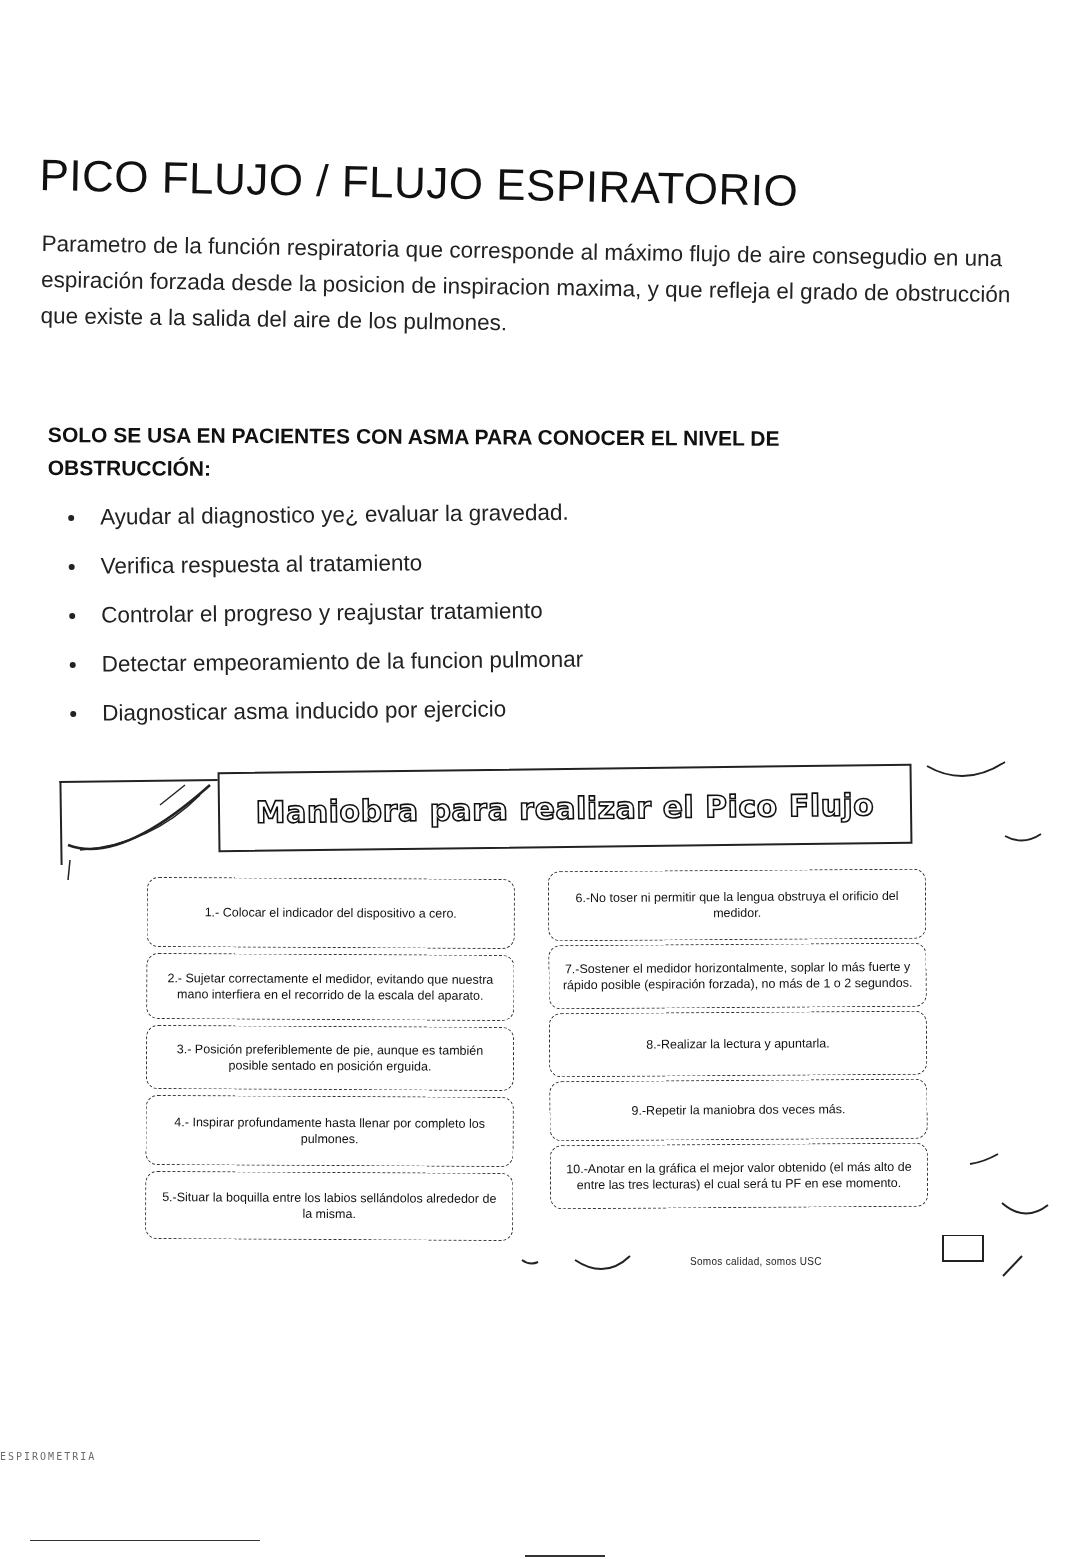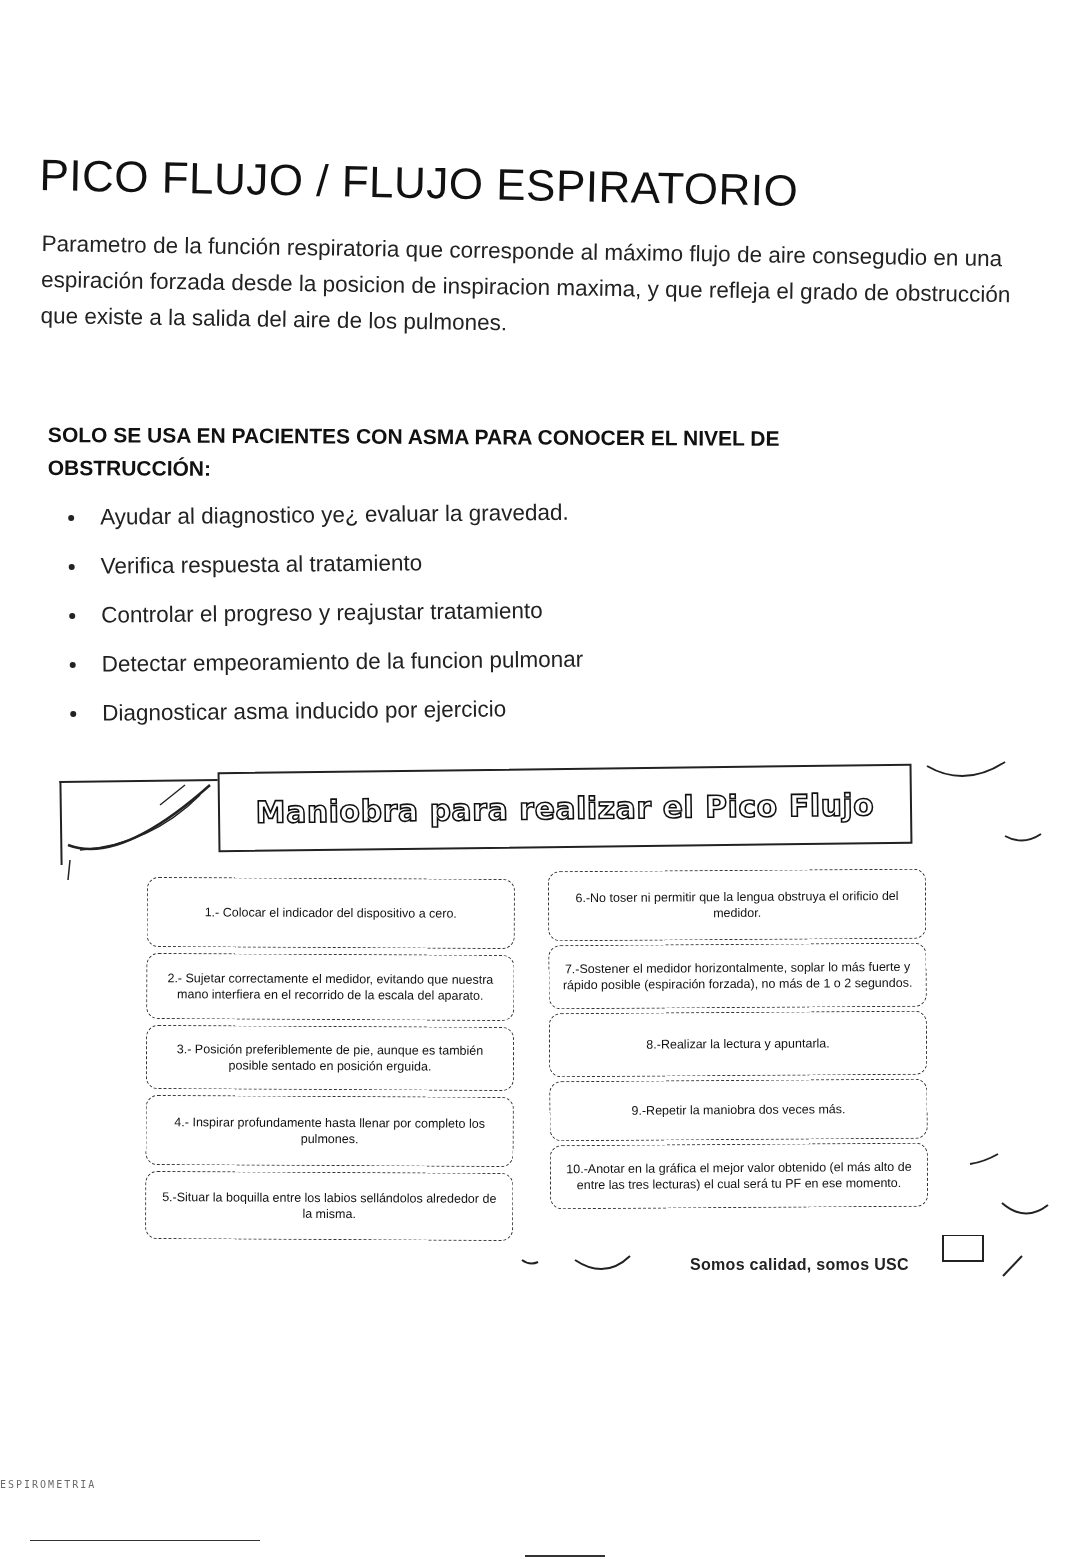--- a/index.html
+++ b/index.html
@@ -11,23 +11,23 @@
   .bullets li { position:relative; font-size:22.5px; color:#222; padding-left:36px; height:49px; line-height:36px; }
   .bullets li .dot { position:absolute; left:4px; top:15px; width:6px; height:6px; background:#222; border-radius:50%; }
   .banner-outer { position:absolute; left:60px; top:780px; width:158px; height:82px; border-left:2px solid #222; border-top:2px solid #222; transform:rotate(-0.8deg); }
   .banner-swoosh { position:absolute; left:60px; top:775px; }
   .banner { position:absolute; left:218px; top:768px; width:690px; height:76px; border:2px solid #222; transform:rotate(-0.7deg); display:flex; align-items:center; justify-content:center; background:#fff; }
   .banner-text { font-family:"DejaVu Sans", sans-serif; font-size:30px; font-weight:700; color:#fff; -webkit-text-stroke:1.6px #111; letter-spacing:0.5px; white-space:nowrap; }
   .col { position:absolute; display:flex; flex-direction:column; }
   .col.left { left:146px; top:878px; width:368px; gap:6px; transform:rotate(0.3deg); }
   .col.right { left:549px; top:870px; width:378px; gap:4px; transform:rotate(-0.4deg); }
   .step { border:1.5px dashed #333; border-radius:12px; display:flex; align-items:center; justify-content:center; text-align:center; font-size:12.5px; line-height:16px; color:#111; padding:4px 10px; box-sizing:border-box; }
-  .footer-brand { position:absolute; left:690px; top:1256px; font-size:16px; font-weight:700; color:#222; letter-spacing:0.3px; }
+  .footer-brand { position:absolute; left:690px; top:1256px; font-size:10px; font-weight:400; color:#222; letter-spacing:0.3px; }
   .deco { position:absolute; }
-  .faint-label { position:absolute; left:0px; top:1451px; font-size:10px; color:#444; letter-spacing:2px; font-family:"DejaVu Sans Mono", monospace; opacity:0.8;margin-top:28px; }
+  .faint-label { position:absolute; left:0px; top:1451px; font-size:10px; color:#444; letter-spacing:2px; font-family:"DejaVu Sans Mono", monospace; opacity:0.8; }
   .rule-bottom { position:absolute; left:30px; top:1540px; width:230px; height:1px; background:#333; }
   .rule-bottom2 { position:absolute; left:525px; top:1555px; width:80px; height:1.5px; background:#333; }
 </style>
 </head>
 <body>
 
 <h1 class="title">PICO FLUJO / FLUJO ESPIRATORIO</h1>
 <p class="intro">Parametro de la función respiratoria que corresponde al máximo flujo de aire consegudio en una espiración forzada desde la posicion de inspiracion maxima, y que refleja el grado de obstrucción que existe a la salida del aire de los pulmones.</p>
 <p class="subhead">SOLO SE USA EN PACIENTES CON ASMA PARA CONOCER EL NIVEL DE OBSTRUCCIÓN:</p>
 

